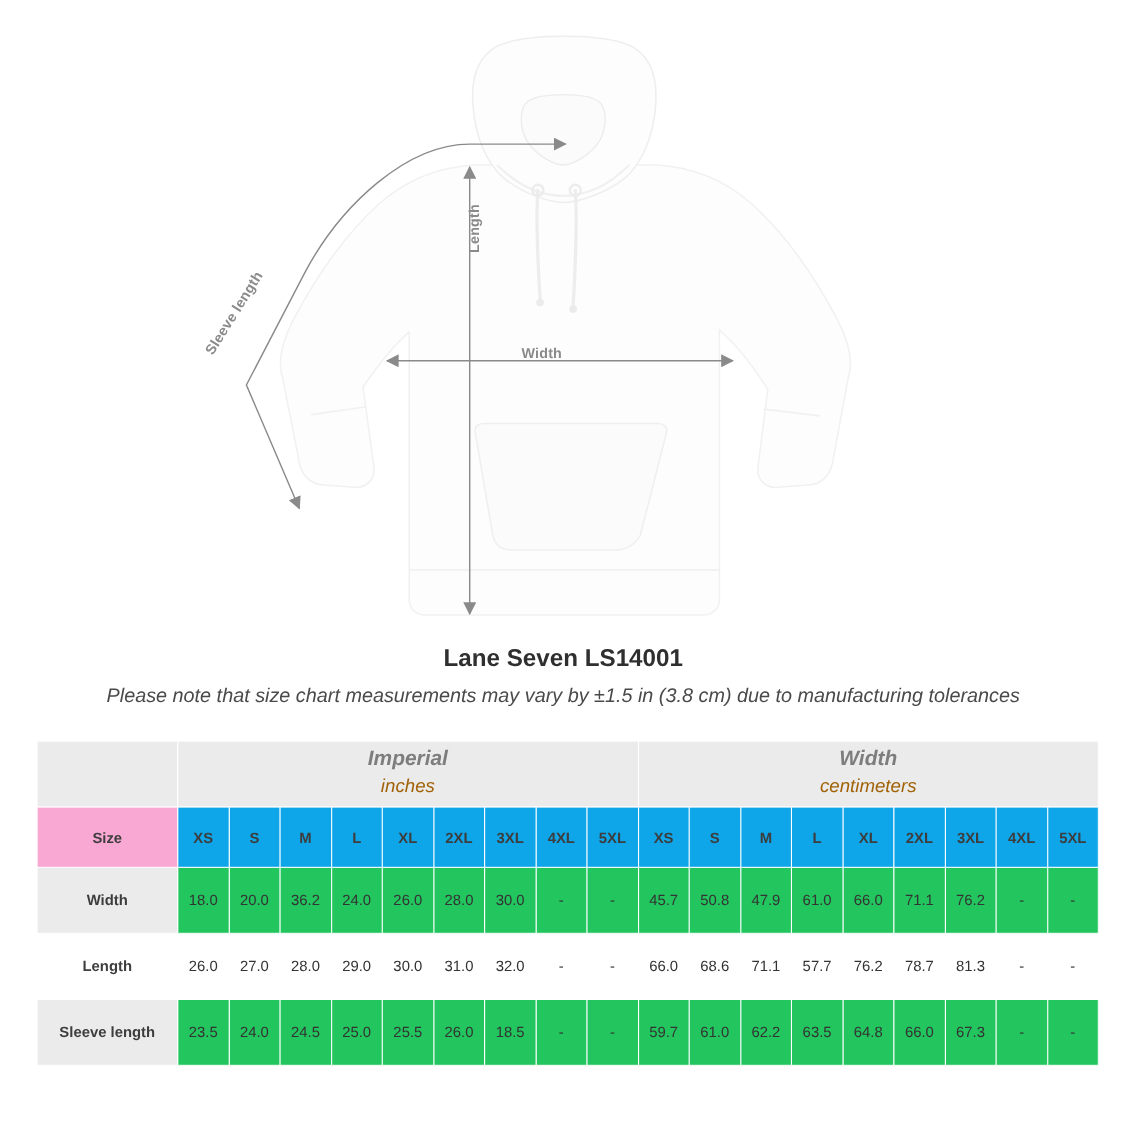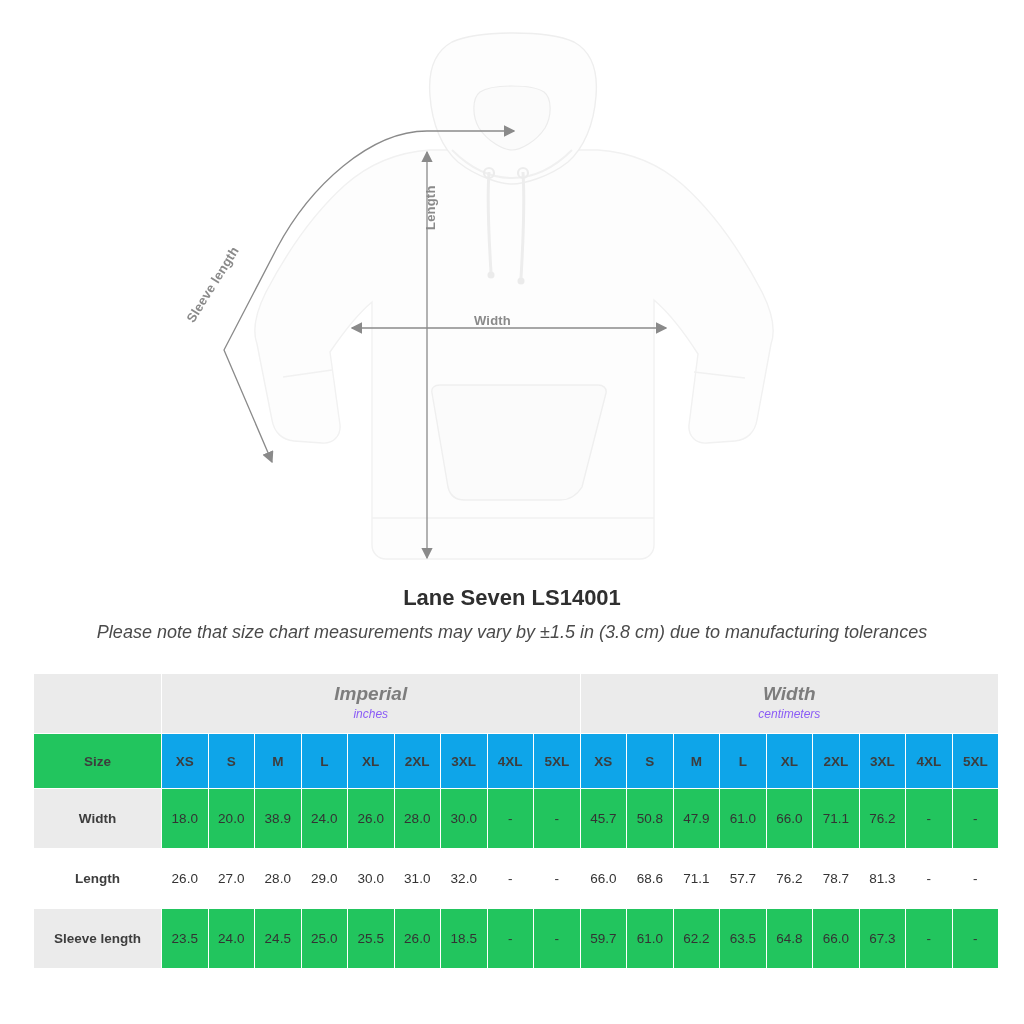--- a/index.html
+++ b/index.html
@@ -88,34 +88,34 @@
     background: #ebebeb;
   }
   .unit-name {
     font-size: 19px;
     font-weight: bold;
     color: #7d7d7d;
     font-style: italic;
     line-height: 1.15;
   }
   .unit-sub {
-    font-size: 12px;
-    color: #8b5cf6;
+    font-size: 17px;
+    color: #a16207;
     font-style: italic;
     line-height: 1.6;
   }
   tr.head-row td {
     font-weight: bold;
     color: #3d3d3d;
     background: #0ea5e9;
     height: 55px;
     font-size: 13.5px;
   }
   tr.head-row td.rowlabel-head {
-    background: #22c55e;
+    background: #f9a8d4;
   }
   tr.data-row td.rowlabel {
     font-weight: bold;
     color: #3d3d3d;
     background: #ebebeb;
   }
   tr.data-row td { background: #22c55e; }
   tr.data-row.alt td { background: #ffffff; }
   tr.data-row.alt td.rowlabel { background: #ffffff; }
   .col-label { width: 128px; }
@@ -249,21 +249,21 @@
           <td>2XL</td>
           <td>3XL</td>
           <td>4XL</td>
           <td>5XL</td>
         </tr>
 
         <tr class="data-row">
           <td class="rowlabel">Width</td>
           <td>18.0</td>
           <td>20.0</td>
-          <td>38.9</td>
+          <td>36.2</td>
           <td>24.0</td>
           <td>26.0</td>
           <td>28.0</td>
           <td>30.0</td>
           <td>-</td>
           <td>-</td>
           <td>45.7</td>
           <td>50.8</td>
           <td>47.9</td>
           <td>61.0</td>

